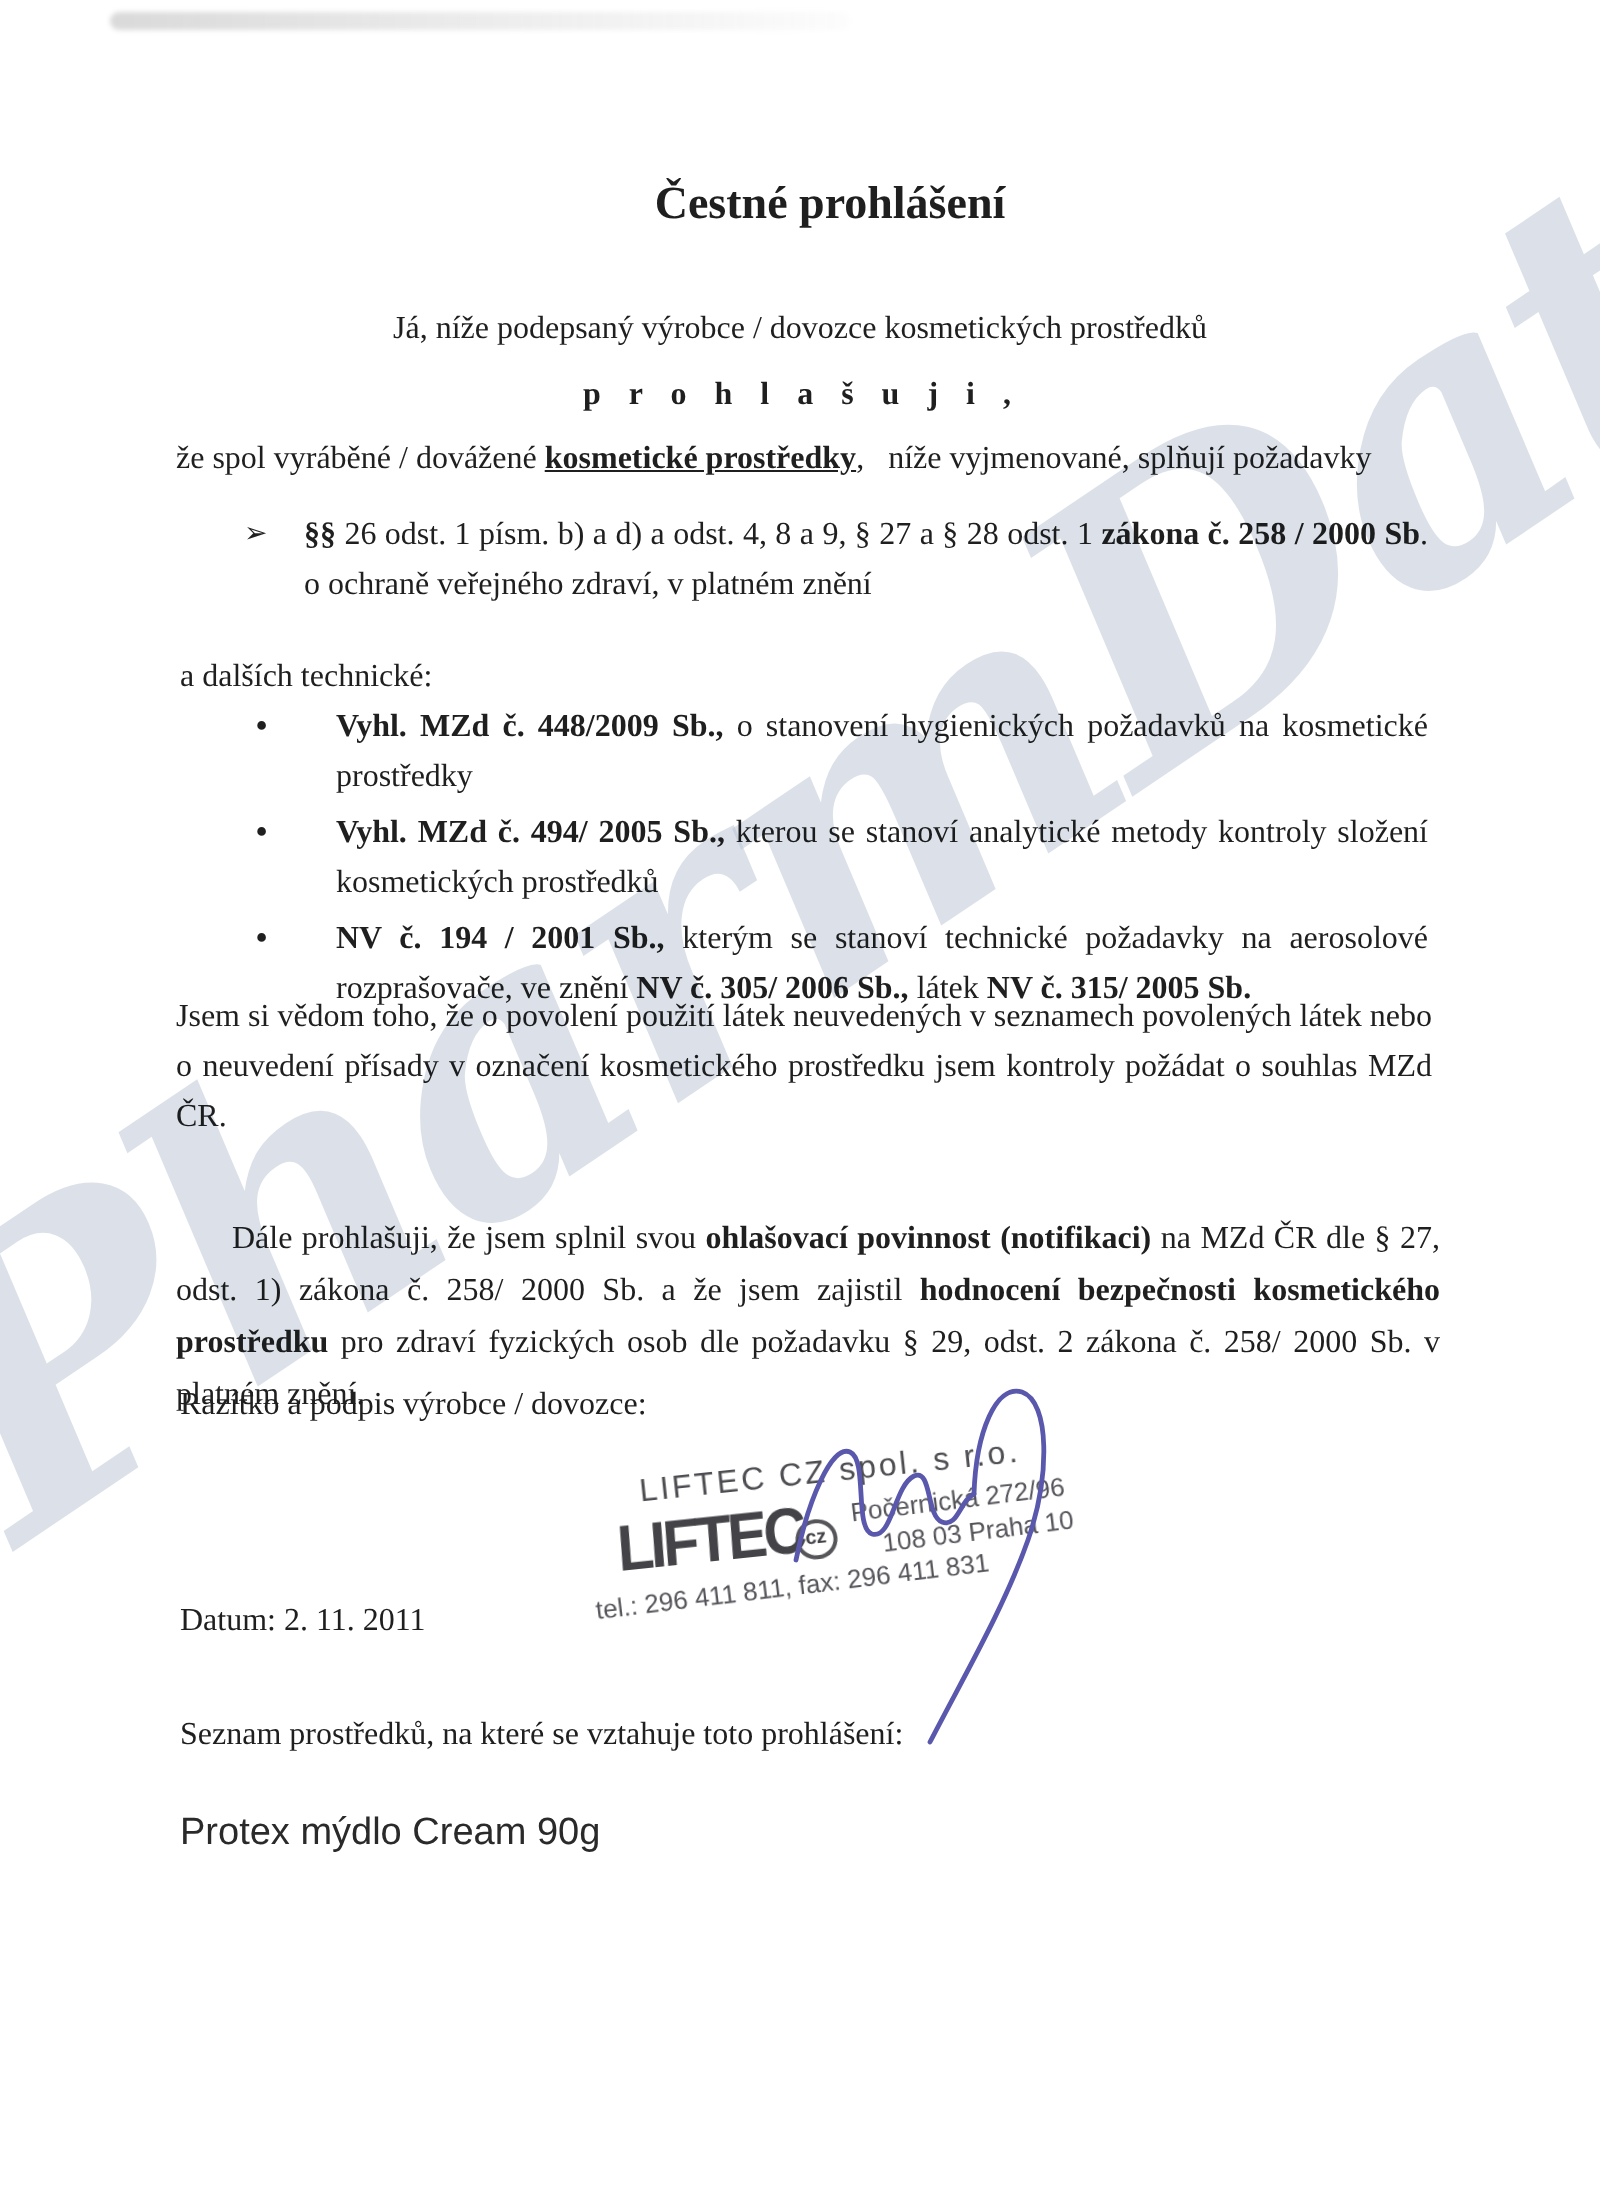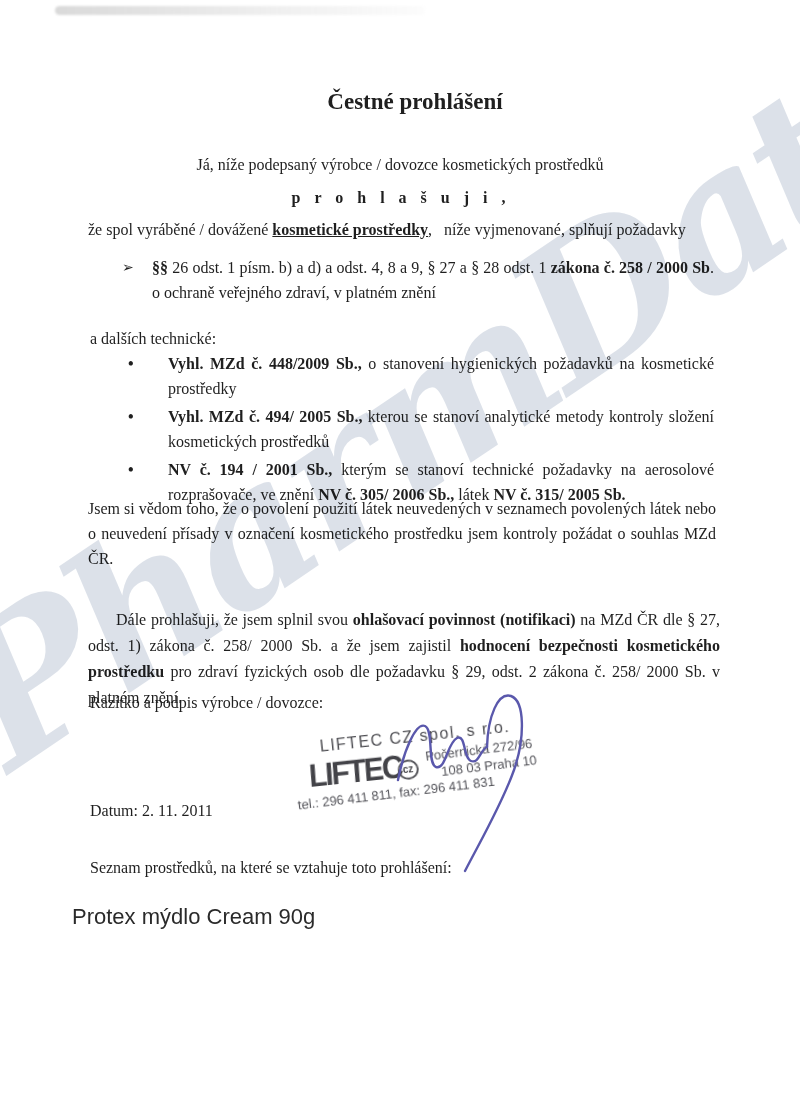--- a/index.html
+++ b/index.html
@@ -45,21 +45,21 @@
   .further{top:326px;left:90px;}
   .reg-list{top:351px;left:120px;width:594px;}
   .reg-item{display:flex;margin-bottom:3px;}
   .dot-marker{width:40px;flex:none;text-align:left;padding-left:8px;font-weight:bold;}
   .reg-text{flex:1;text-align:justify;}
   .aware{top:496px;left:88px;width:628px;text-align:justify;}
   .notif{top:607px;left:88px;width:632px;text-align:justify;text-indent:28px;line-height:26px;}
   .razitko{top:690px;left:90px;}
   .datum{top:798px;left:90px;}
   .seznam{top:855px;left:90px;}
-  .product{top:904px;left:72px;font-family:"Liberation Sans", sans-serif;font-size:22px;color:#2a2a2a;}
+  .product{top:904px;left:90px;font-family:"Liberation Sans", sans-serif;font-size:19px;color:#2a2a2a;}
   
   .stamp{
     position:absolute;left:308px;top:726px;width:250px;z-index:1;
     transform:rotate(-6deg);
     color:#54545a;
     font-family:"Liberation Sans", sans-serif;
     filter:blur(.3px);
   }
   .stamp-line1{font-size:16px;letter-spacing:1.5px;padding-left:14px;color:#4d4d52;}
   .stamp-row{display:flex;align-items:flex-start;margin-top:2px;}

